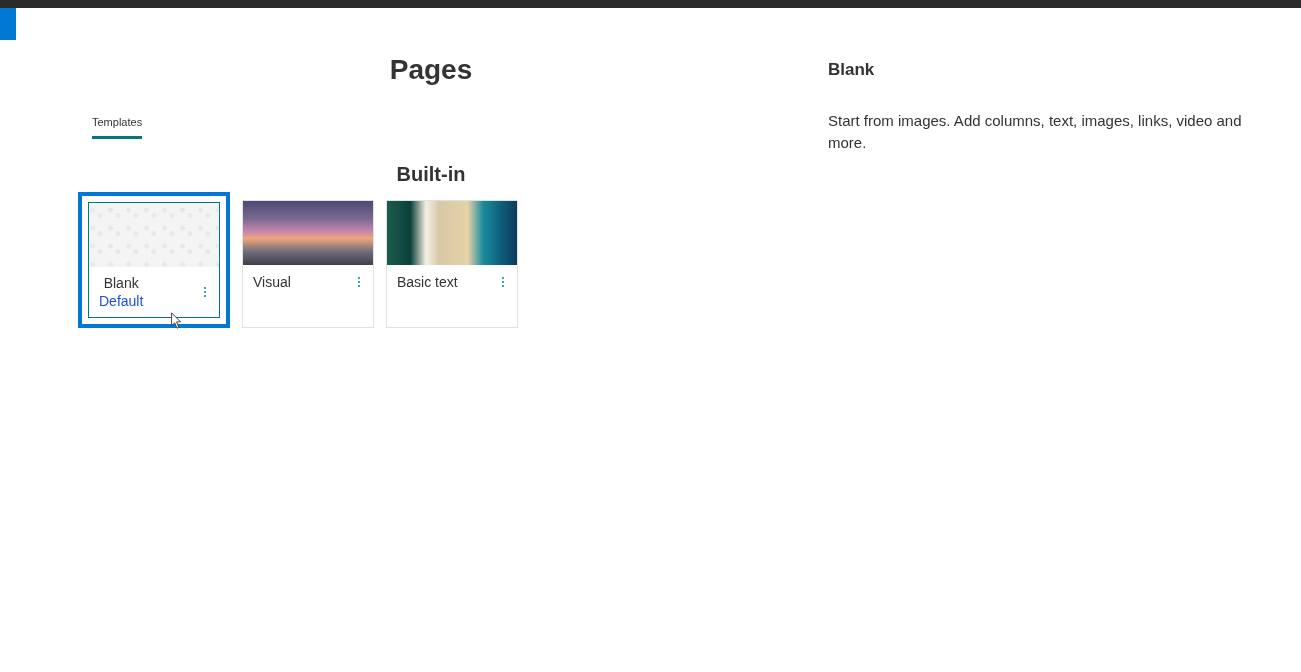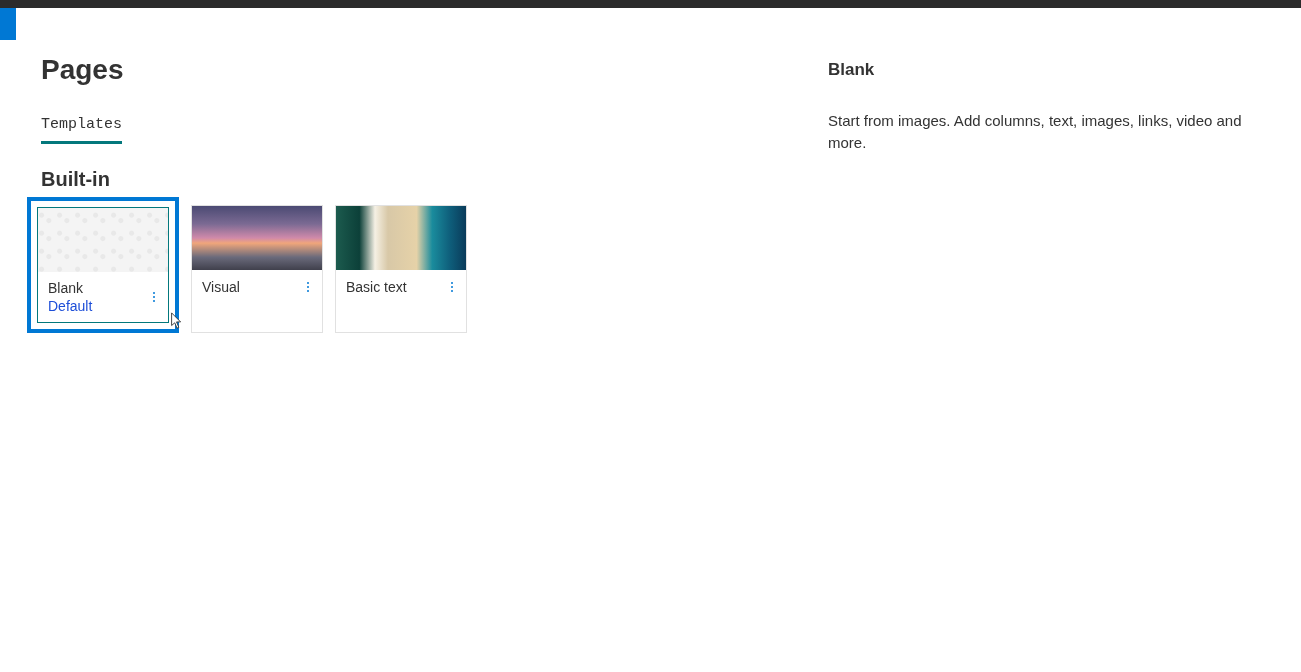--- a/index.html
+++ b/index.html
@@ -25,44 +25,44 @@
       width: 16px;
       height: 32px;
       background: #0078d4;
     }
     .layout {
       display: flex;
       padding-top: 46px;
     }
     .left-pane {
       width: 770px;
-      padding-left: 41px;
+      padding-left: 92px;
+      text-align: center;
     }
     .right-pane {
       padding-left: 58px;
       padding-right: 20px;
       flex: 1;
     }
     .page-title {
       font-size: 28px;
       font-weight: 600;
       color: #333;
       margin-bottom: 30px;
     }
     .tabs {
       display: flex;
       margin-bottom: 24px;
     }
     .tab {
-      font-size: 15px;
+      font-size: 11px;
       color: #333;
       padding-bottom: 8px;
       cursor: pointer;
       position: relative;
-      font-family: Liberation Mono, monospace;
     }
     .tab.active {
       border-bottom: 3px solid #03787c;
     }
     .section-label {
       font-size: 20px;
       font-weight: 600;
       color: #333;
       margin-bottom: 14px;
     }

